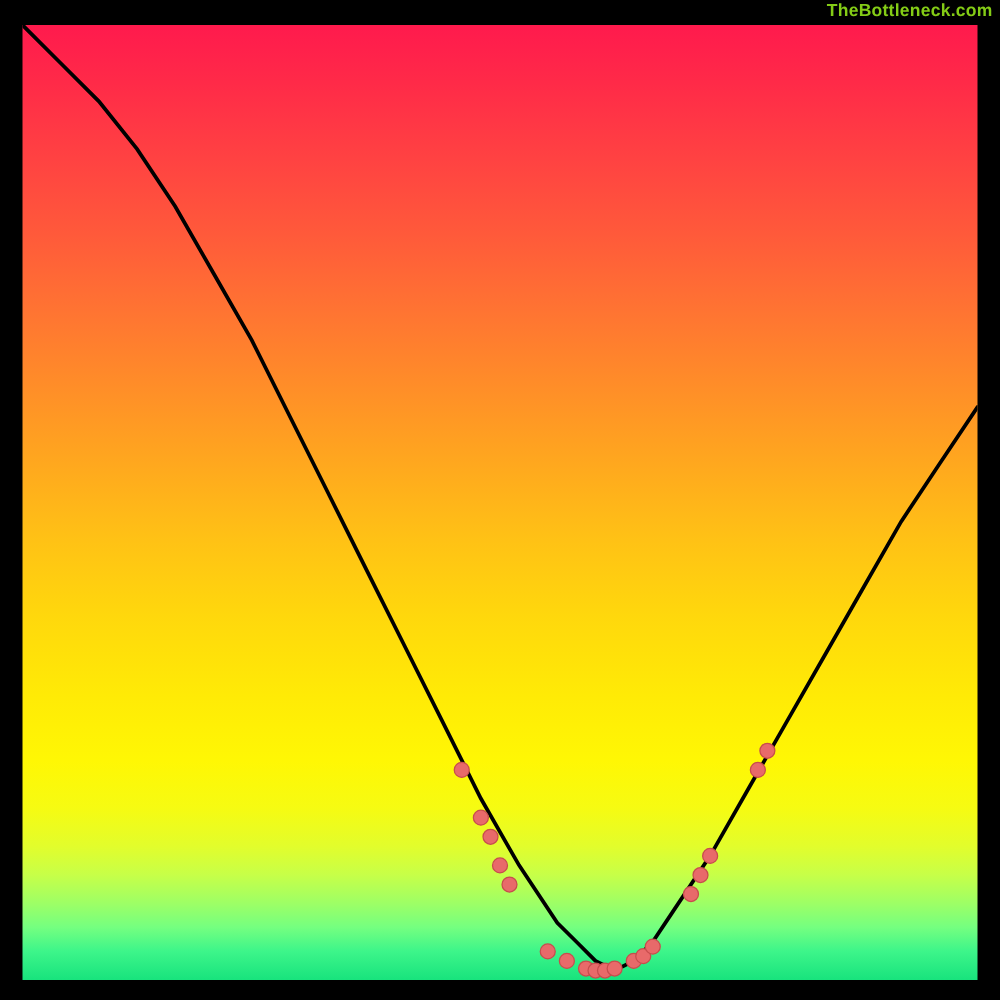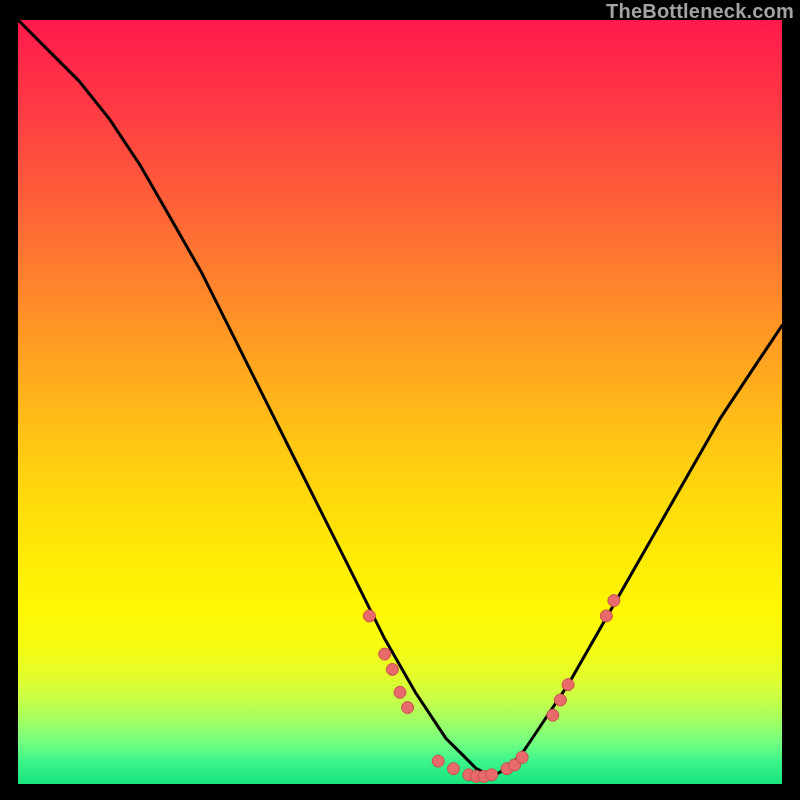--- a/index.html
+++ b/index.html
@@ -43,22 +43,22 @@
       #9dff66 92%,
       #74ff80 94.5%,
       #3df58a 97%,
       #18e37d 100%
     );
   }
   .watermark {
     position: absolute;
     top: 0;
     right: 6px;
-    color: #a3a3a3;
-    font-size: 20px;
+    color: #84cc16;
+    font-size: 14px;
     font-weight: 600;
     letter-spacing: 0.2px;
   }
   svg.curve {
     position: absolute;
     left: 0; top: 0;
     width: 764px;
     height: 764px;
   }
 </style>

